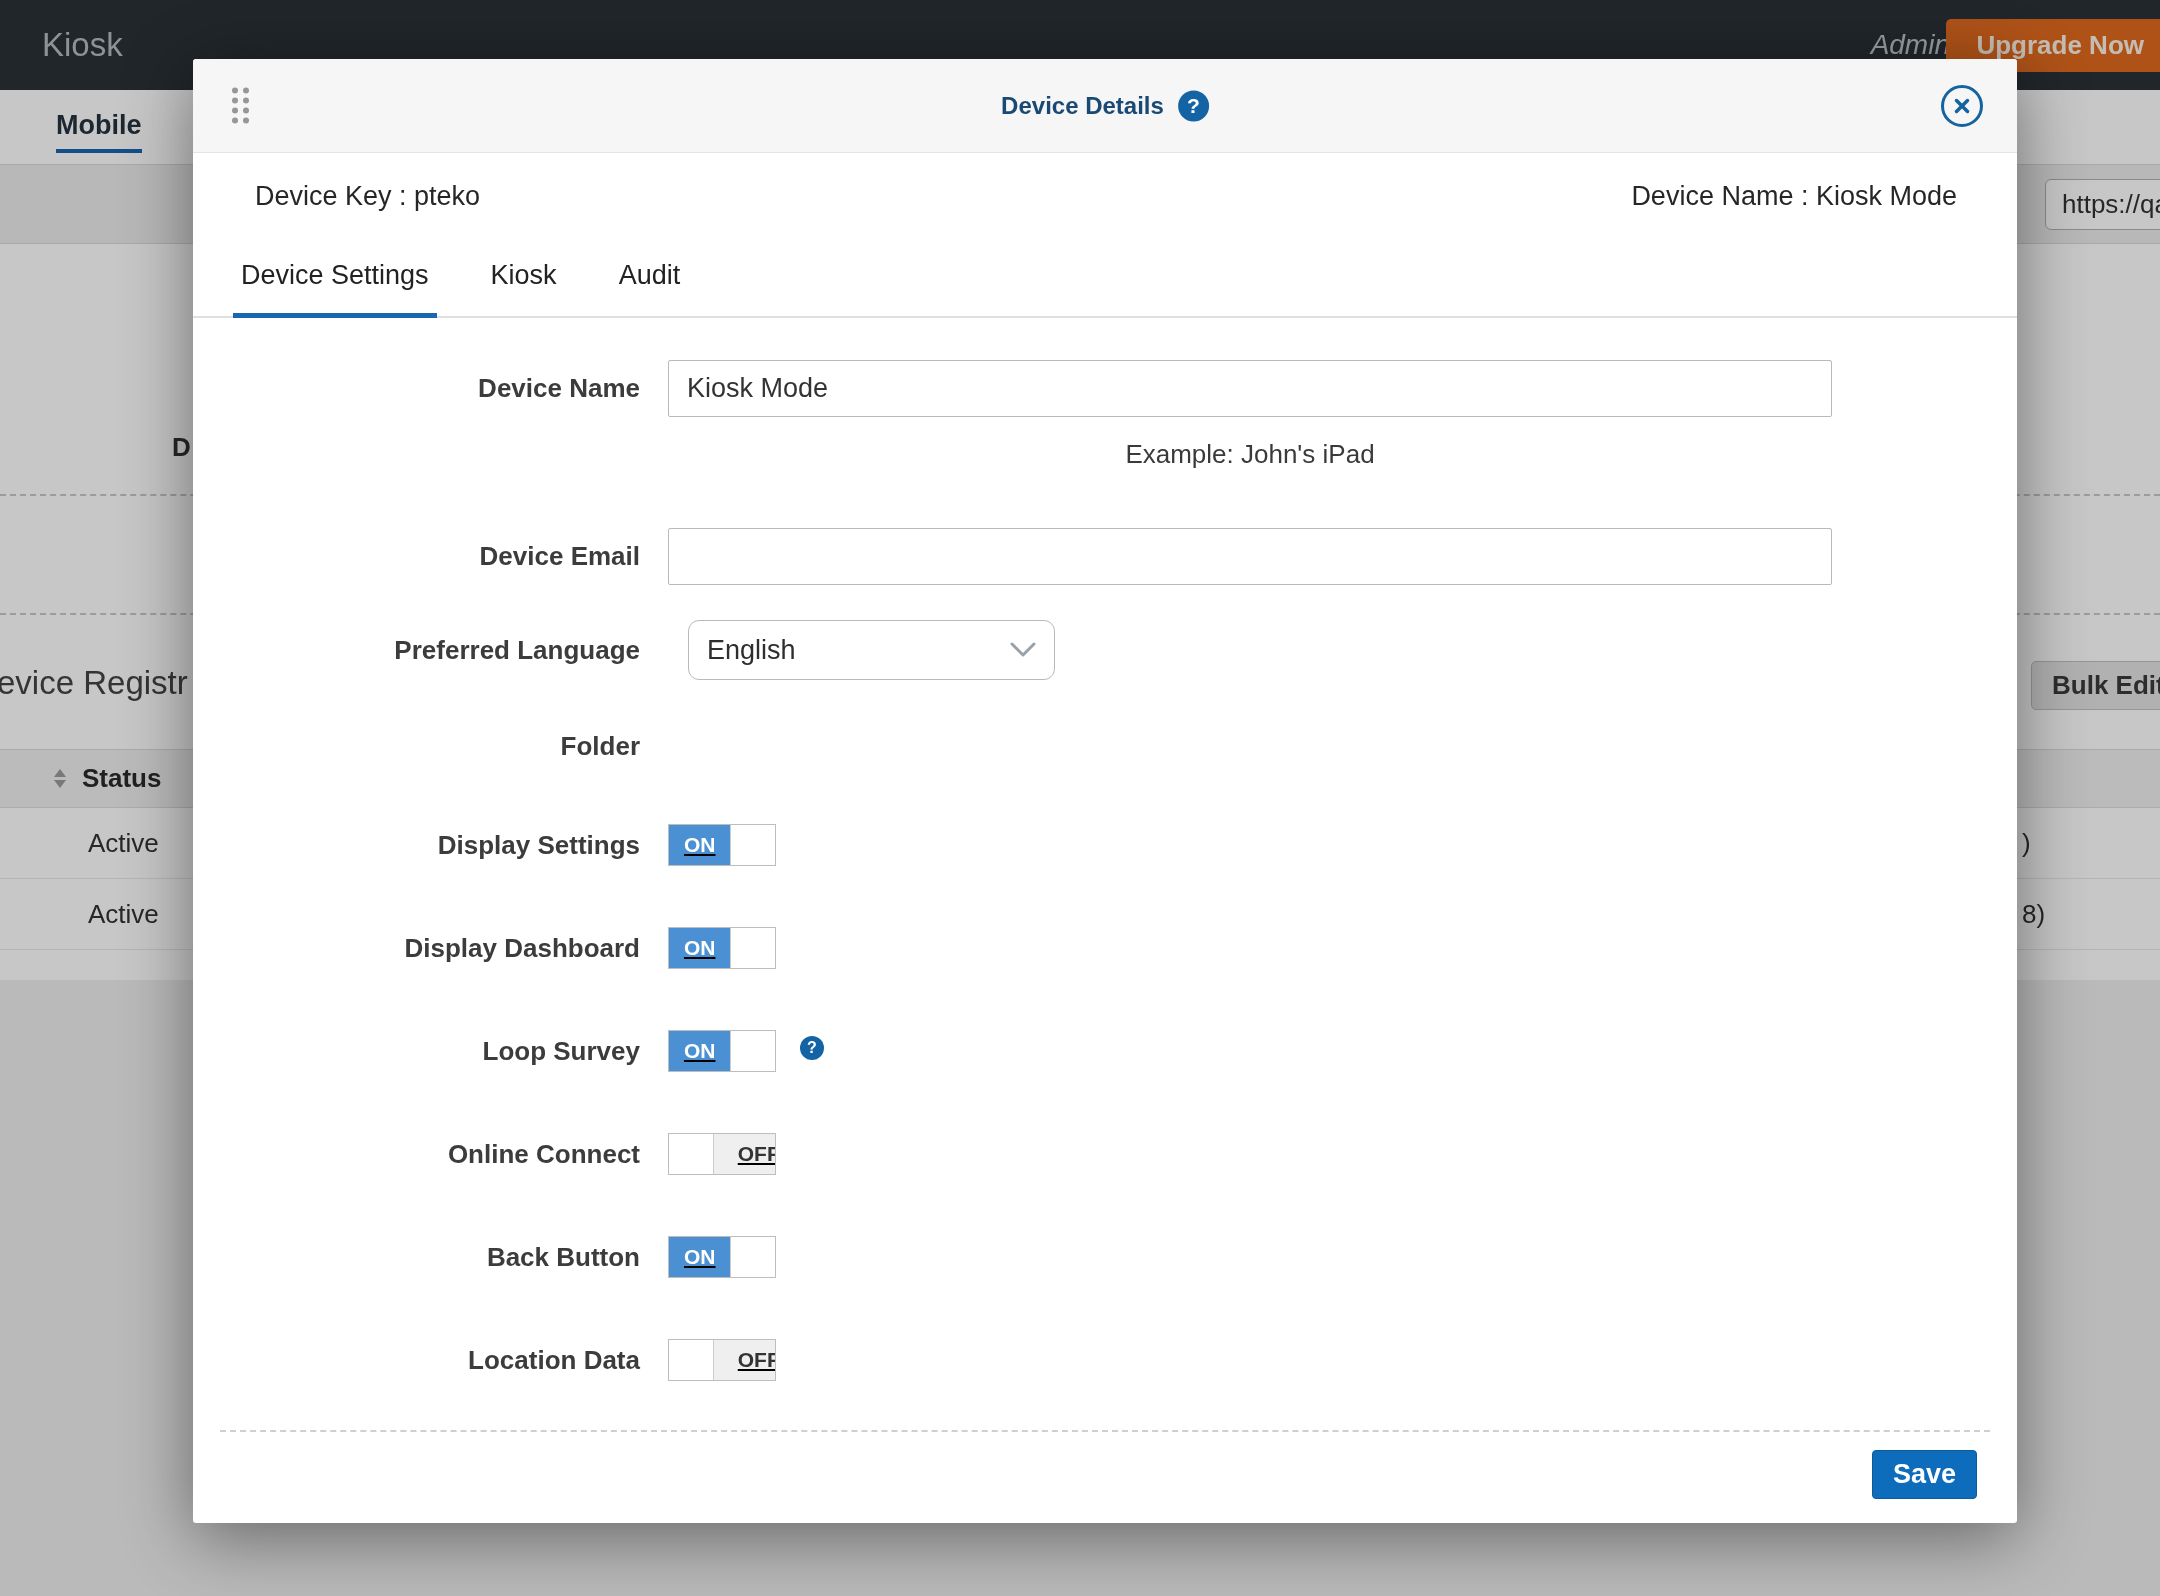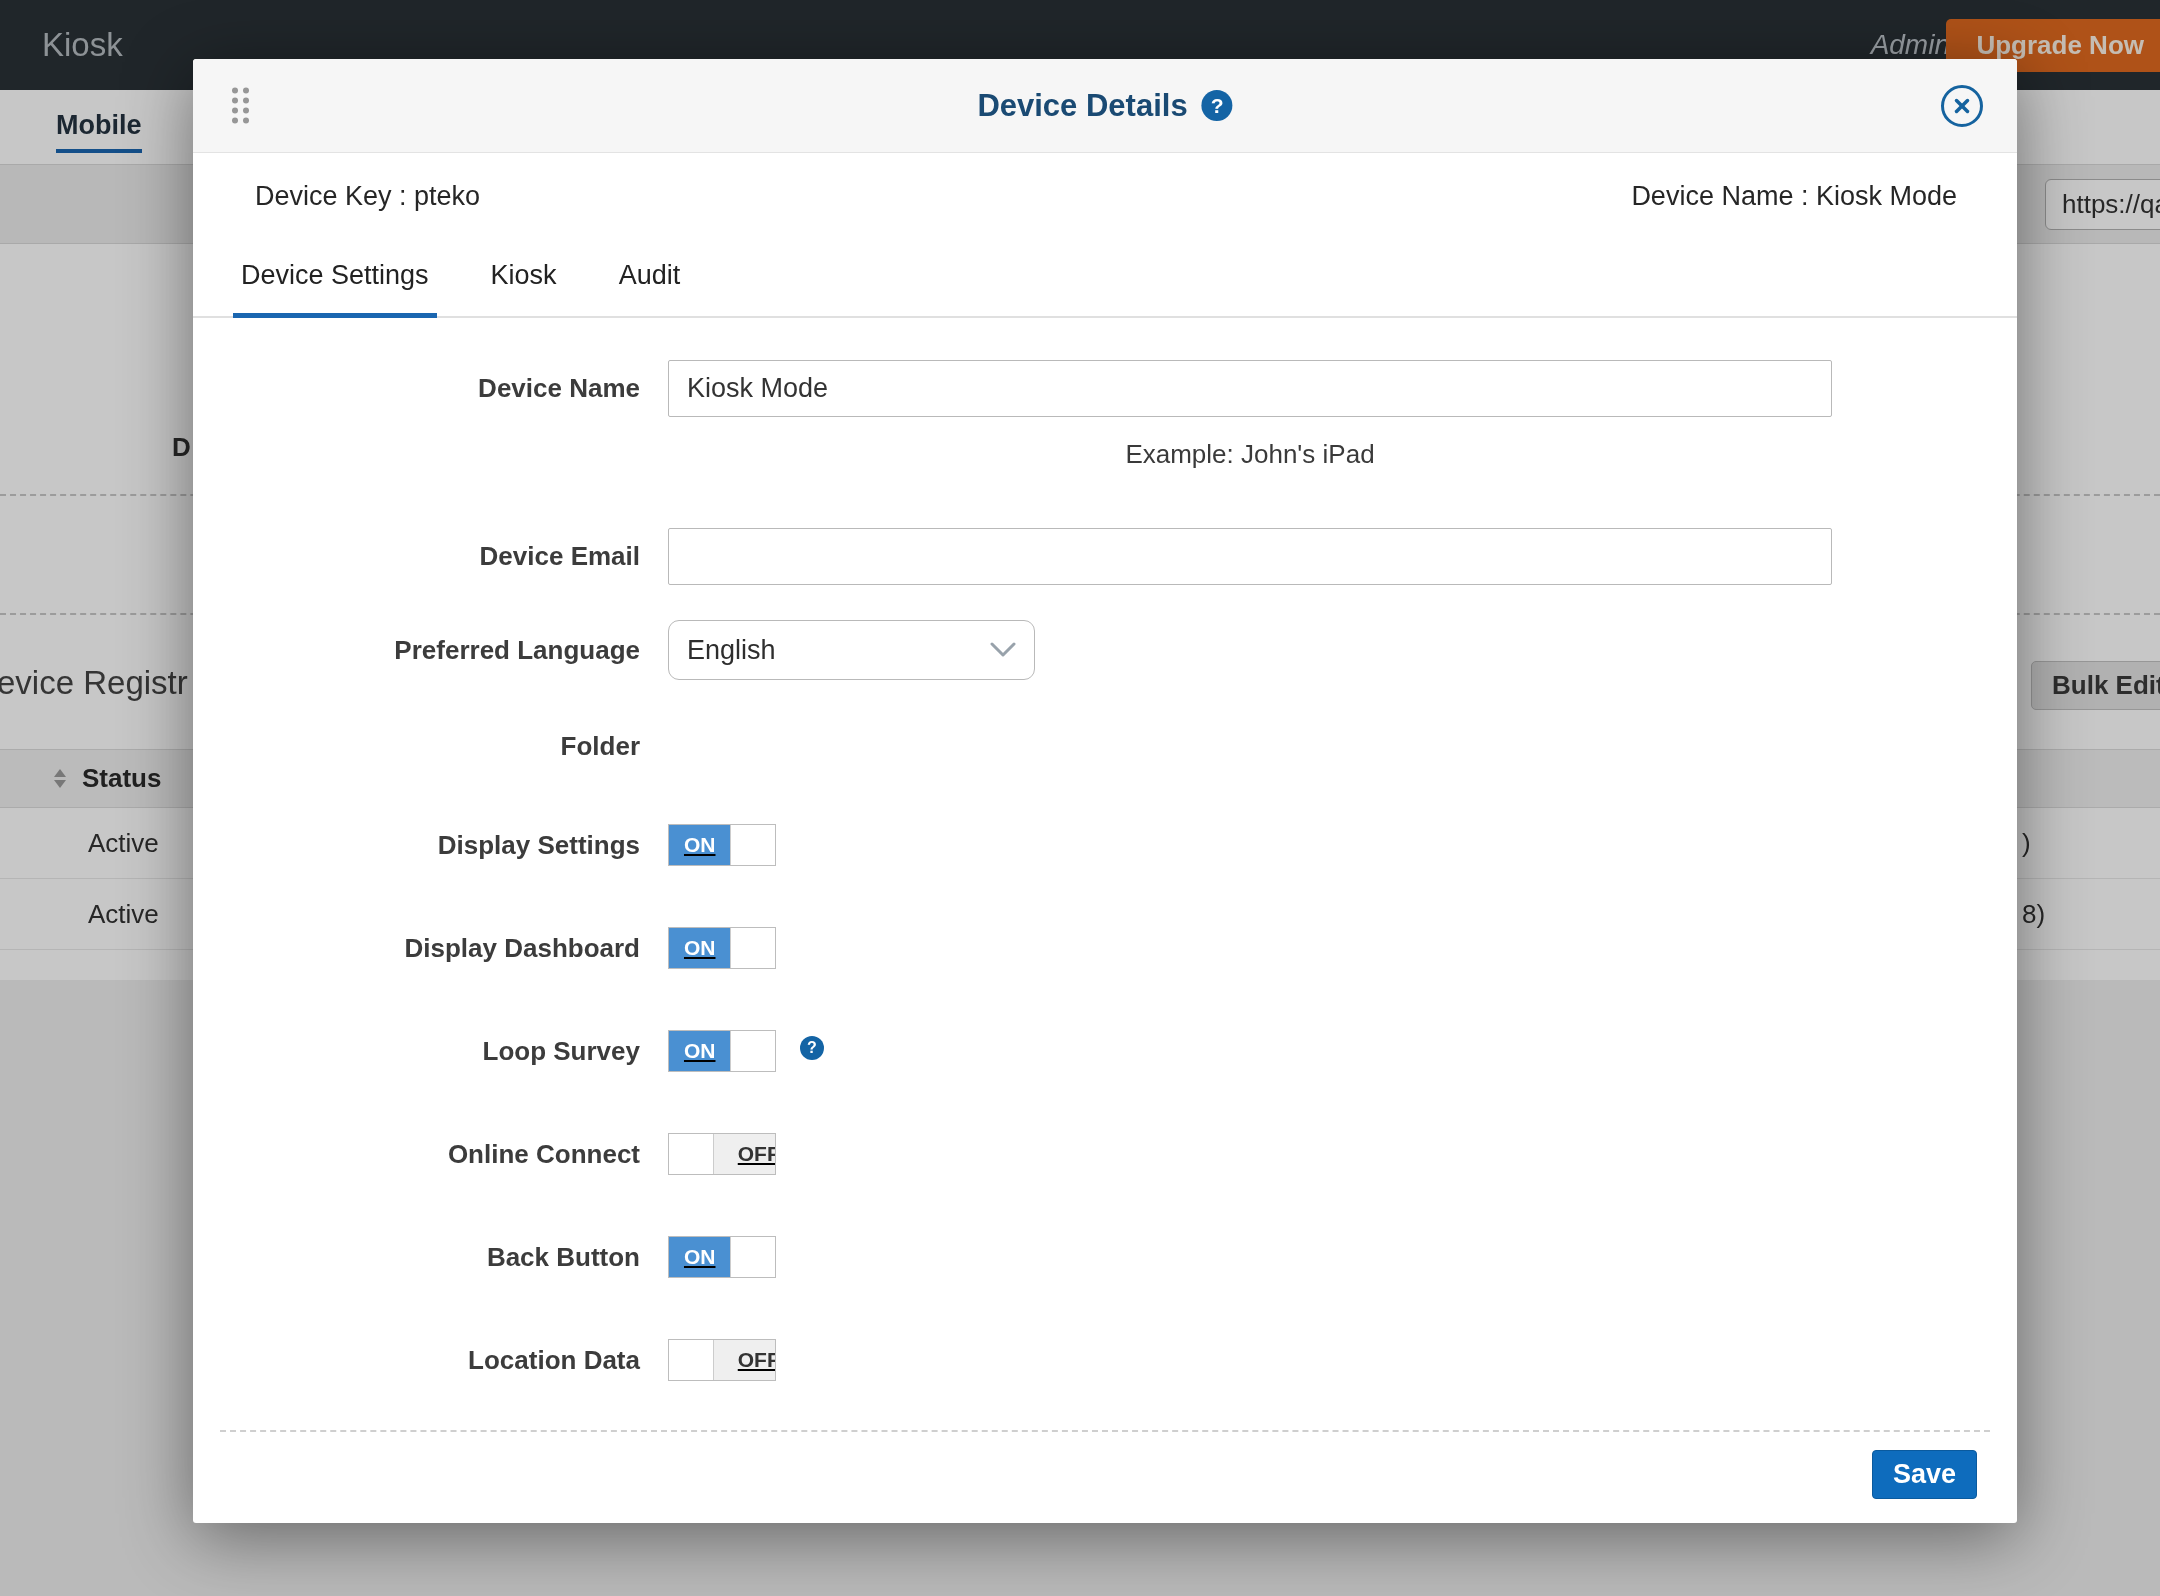--- a/index.html
+++ b/index.html
@@ -90,21 +90,21 @@
   }
   .modal-header {
     position: relative; height: 94px; background: #f6f6f6;
     border-bottom: 1.5px solid #e3e3e3; border-radius: 3px 3px 0 0;
   }
   .drag-handle { position: absolute; left: 36px; top: 50%; transform: translateY(-50%); cursor: grab; display: flex; }
   .modal-title-wrap {
     position: absolute; left: 50%; top: 50%; transform: translate(-50%,-50%);
     display: flex; align-items: center; gap: 14px; white-space: nowrap;
   }
-  .modal-title { font-size: 31px; font-weight: 600; color: #1a4a73; }
+  .modal-title { font-size: 24px; font-weight: 600; color: #1a4a73; }
   .help-badge {
     width: 31px; height: 31px; border-radius: 50%; background: #1464a5;
     color: #fff; font-size: 21px; font-weight: 700;
     display: inline-flex; align-items: center; justify-content: center; cursor: pointer;
   }
   .close-btn {
     position: absolute; right: 34px; top: 50%; transform: translateY(-50%);
     width: 42px; height: 42px; border-radius: 50%; border: 3px solid #15639f;
     background: transparent; display: flex; align-items: center; justify-content: center;
     cursor: pointer; padding: 0;
@@ -158,21 +158,21 @@
   .toggle.off .seg-state { order: 1; width: 58%; background: #efefef; color: #333; padding-left: 29px; }
 
   .toggle-help {
     width: 24px; height: 24px; border-radius: 50%; background: #1464a5; color: #fff;
     font-size: 16px; font-weight: 700; display: inline-flex; align-items: center; justify-content: center;
     margin-left: 24px; margin-top: 6px; cursor: pointer;
   }
 
   .mt-row1 { margin-top: 42px; }
   .mt-email { margin-top: 58px; }
-  .mt-lang { margin-top: 35px; }
+  .mt-lang { margin-top: 35px; gap: 20px; }
   .mt-folder { margin-top: 36px; }
   .mt-t1 { margin-top: 48px; }
   .mt-t { margin-top: 61px; }
 
   .lh-input { line-height: 57px; }
   .lh-select { line-height: 60px; }
   .lh-toggle { line-height: 42px; }
 
   .footer-divider { margin: 49px 27px 0; border-top: 2px dashed #cfcfcf; }
   .modal-footer { display: flex; justify-content: flex-end; padding: 18px 40px 0; }

